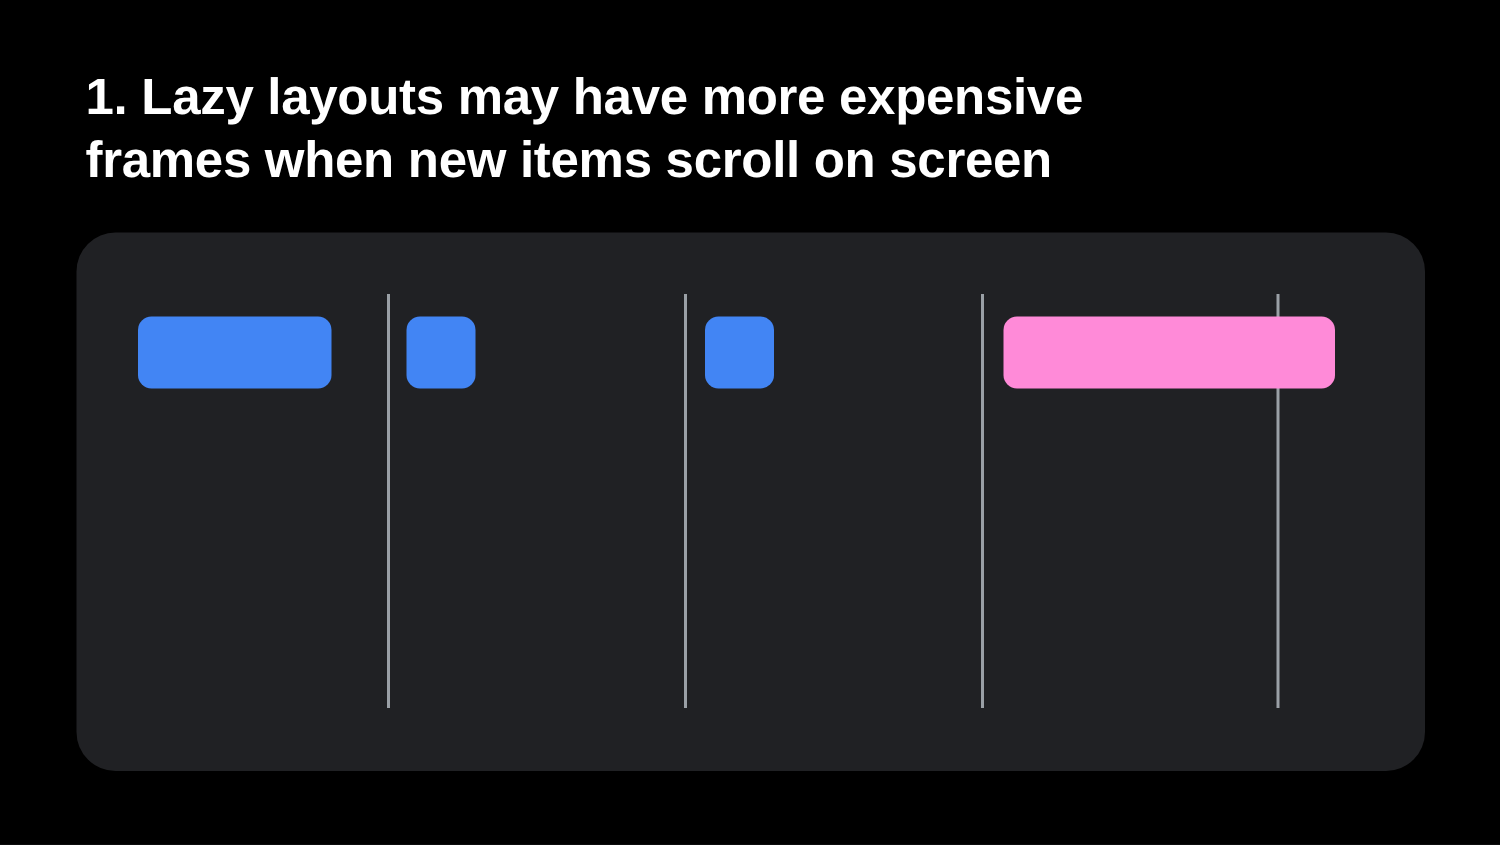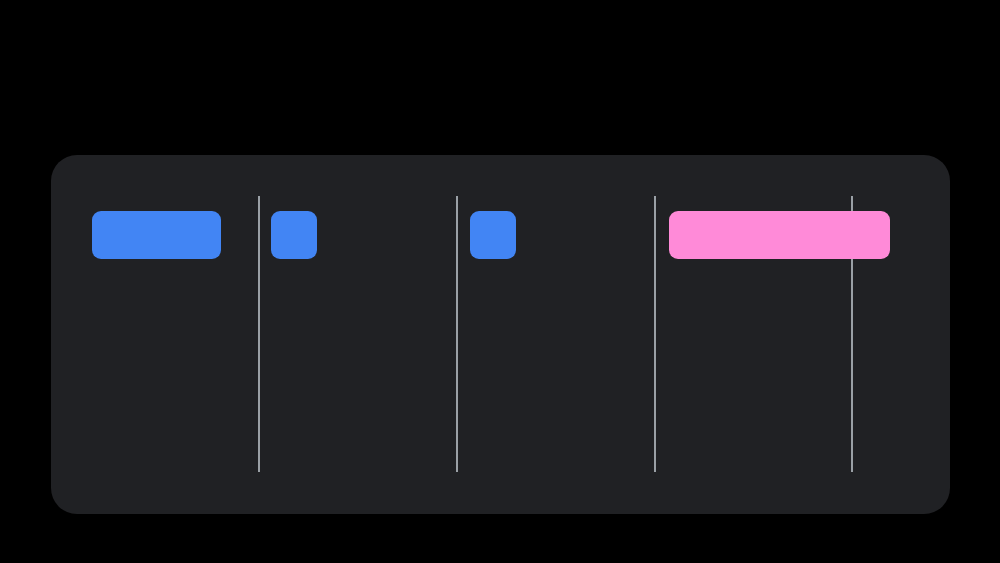--- a/index.html
+++ b/index.html
@@ -80,20 +80,22 @@
     overflow: hidden;
     clip: rect(0 0 0 0);
     white-space: nowrap;
   }
 </style>
 </head>
 <body>
 
 <div id="slide">
 
+  <div id="heading">1. Lazy layouts may have more expensive
+frames when new items scroll on screen</div>
 
   <div id="chart-card">
     <div id="plot-area">
       <span class="visually-hidden">1. Lazy layouts may have more expensive frames when new items scroll on screen</span>
 
     <div class="gridline" style="left: 207px; background: rgb(154, 160, 166);"></div>
         <div class="gridline" style="left: 405px; background: rgb(154, 160, 166);"></div>
         <div class="gridline" style="left: 603px; background: rgb(154, 160, 166);"></div>
         <div class="gridline" style="left: 800px; background: rgb(154, 160, 166);"></div>
         <div class="bar" style="left: 41px; width: 129px; top: 56px; background: rgb(66, 133, 244);"></div>

